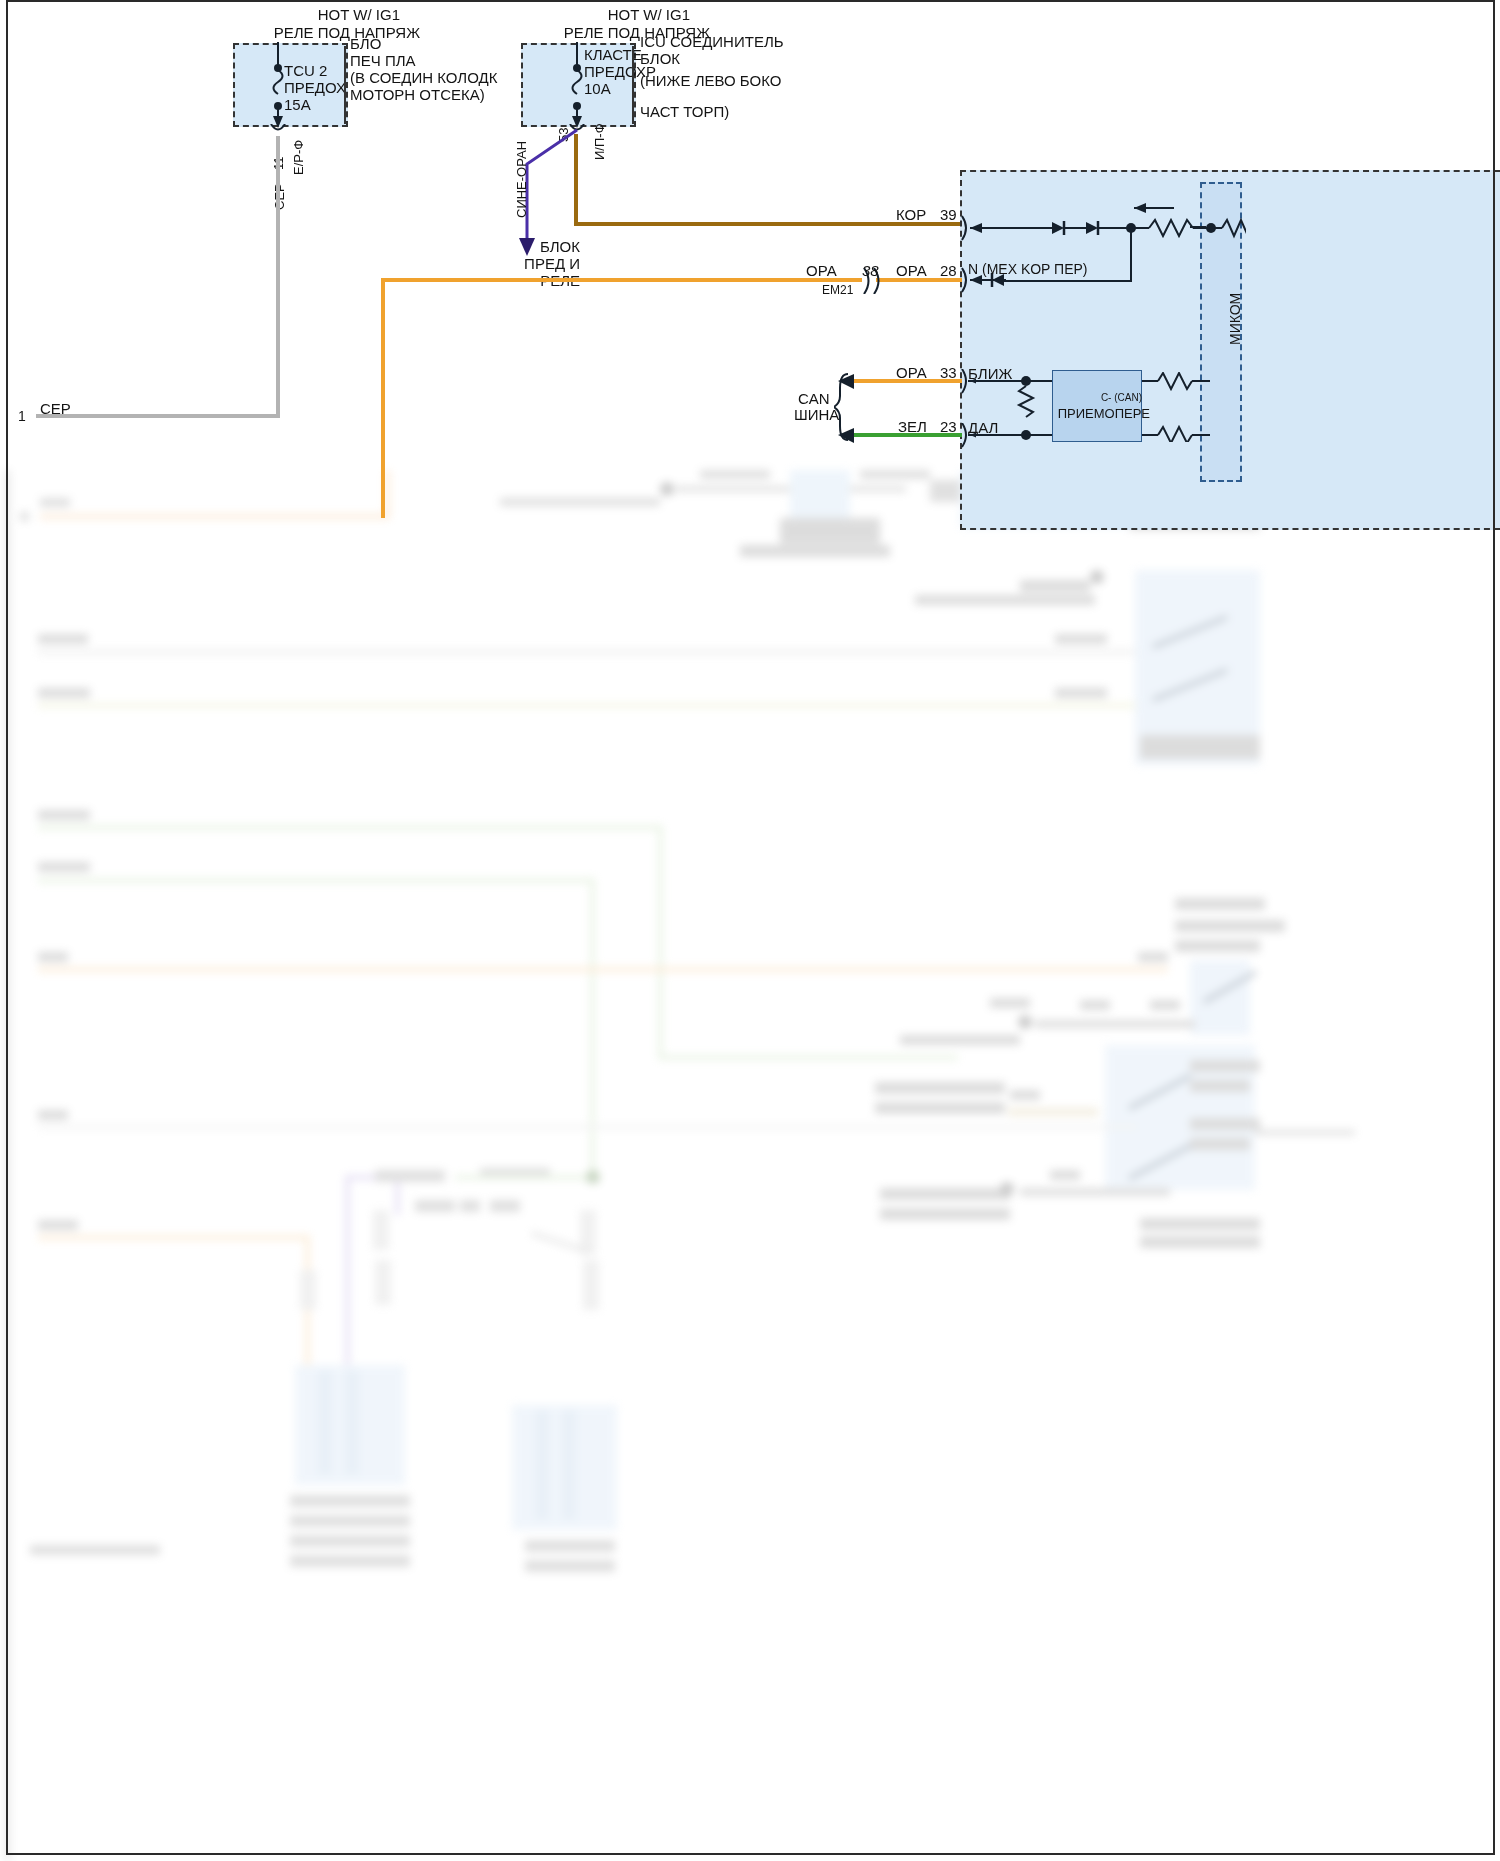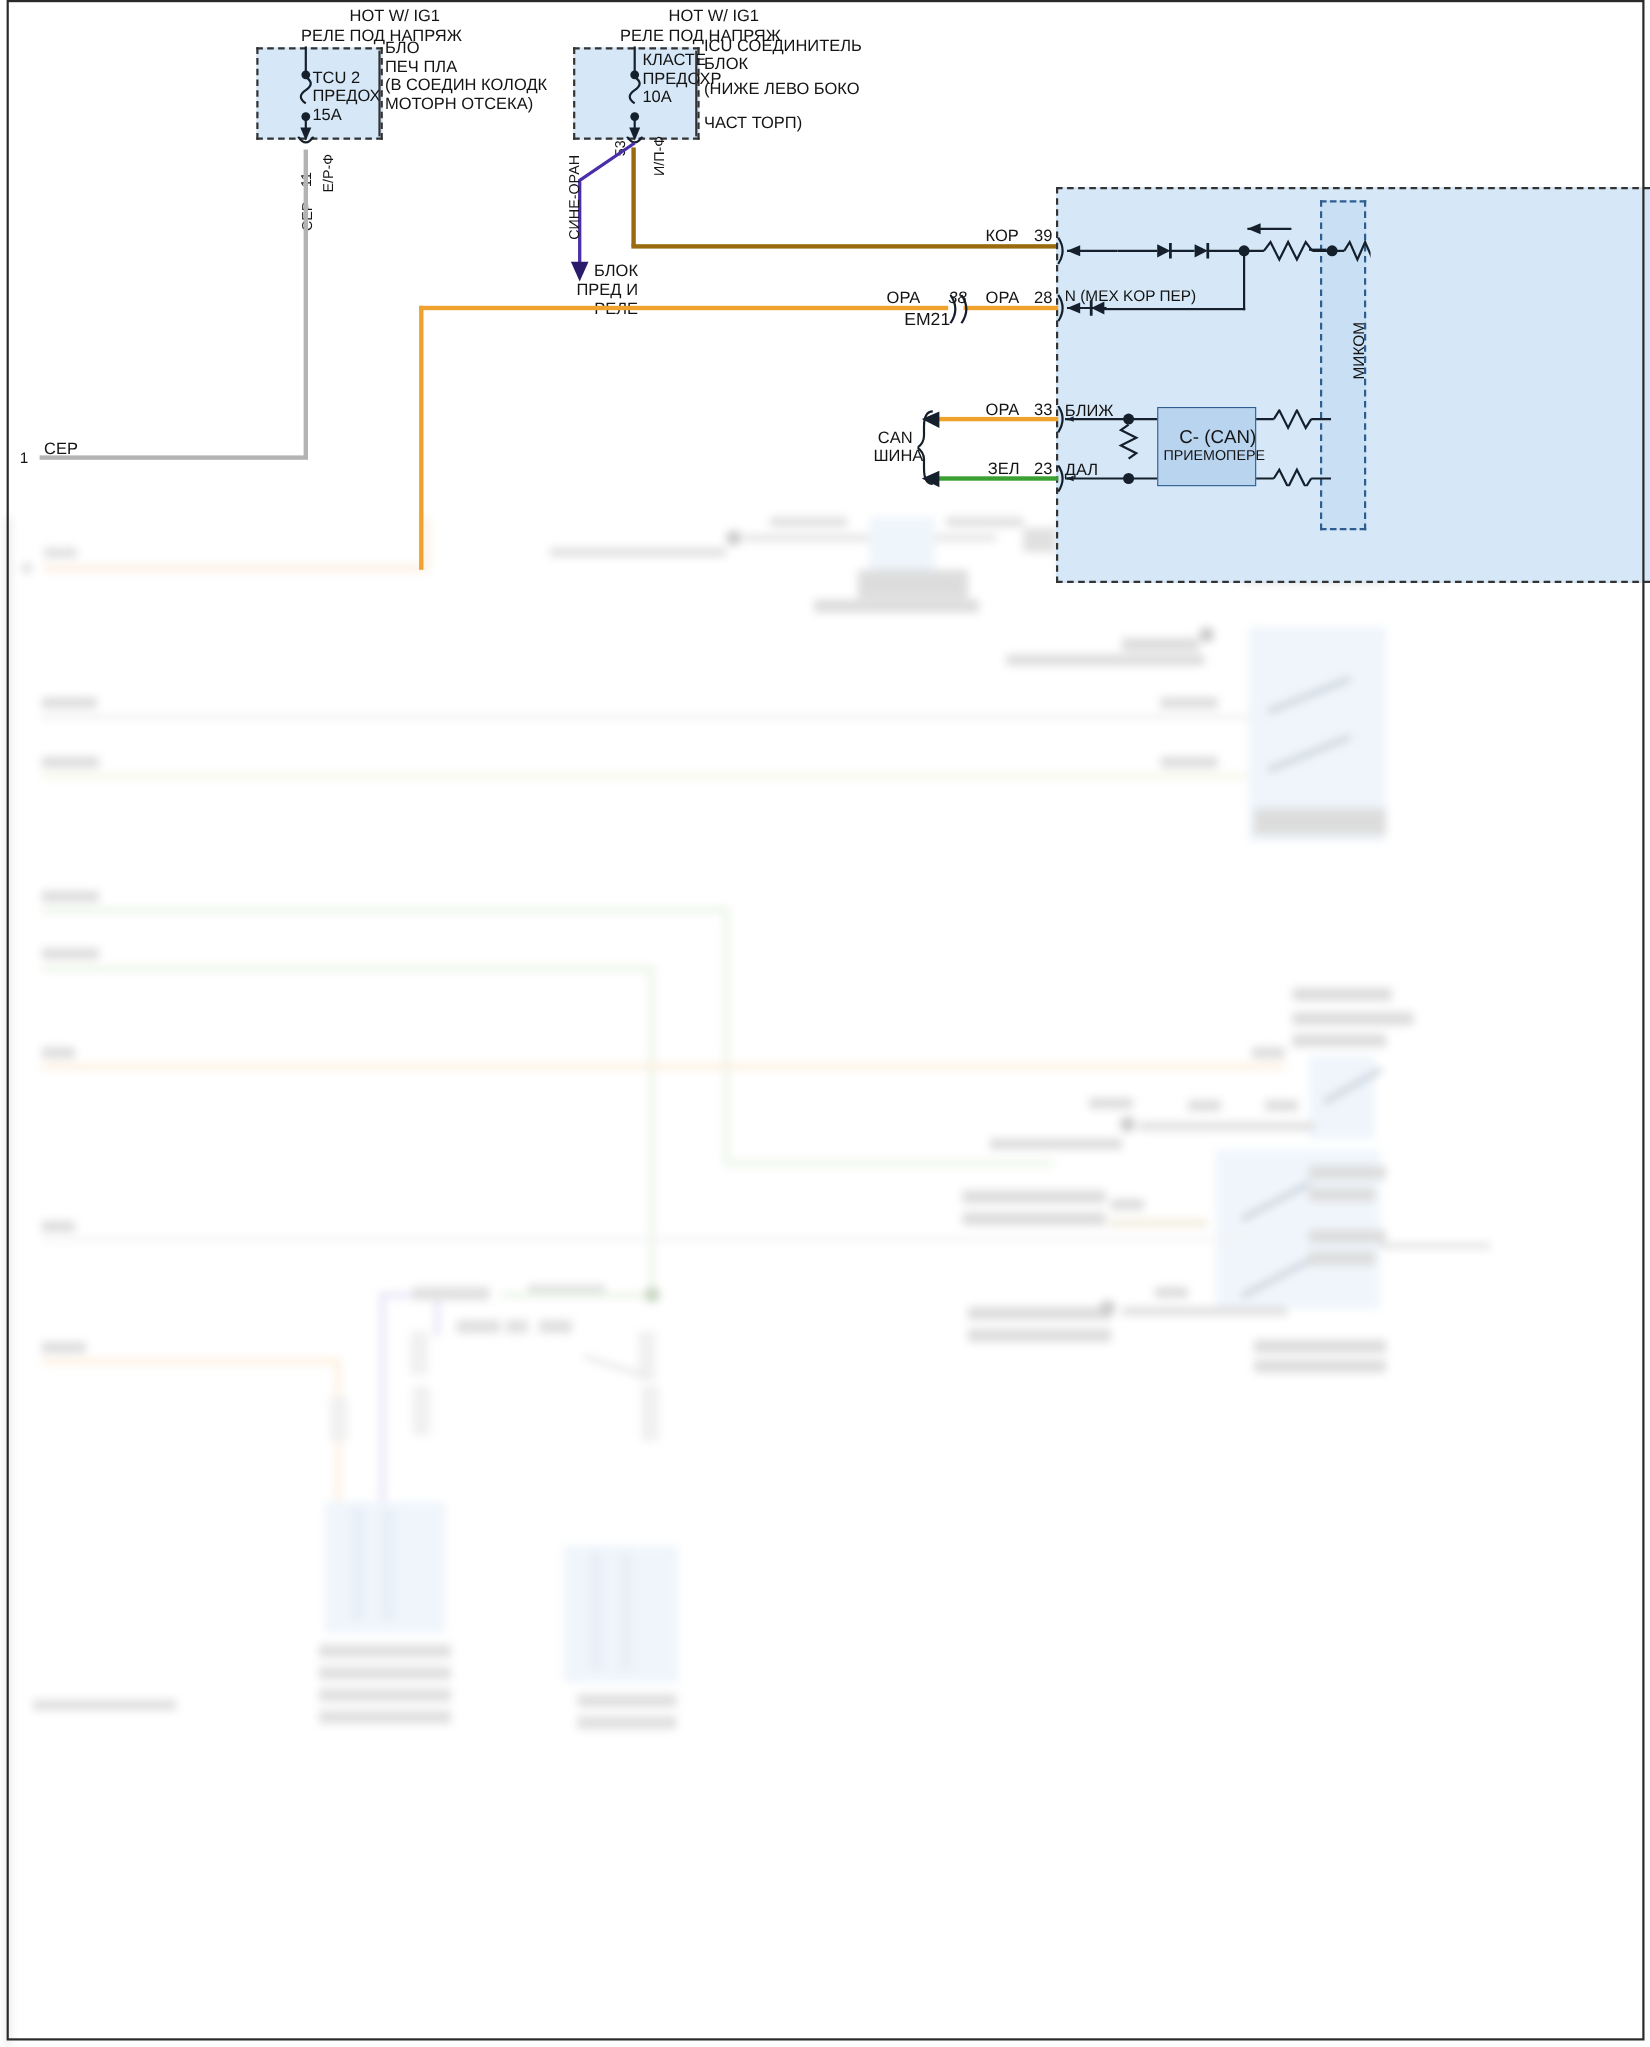--- a/index.html
+++ b/index.html
@@ -296,21 +296,21 @@
   <div class="abs" data-name="wire-orange-vertical-28" style="left:381px;top:278px;width:4px;height:240px;background:#f0a22e;"></div>
   <div class="abs" data-name="wire-orange-horizontal-28" style="left:381px;top:278px;width:481px;height:4px;background:#f0a22e;"></div>
   <div class="abs" data-name="wire-orange-horizontal-28b" style="left:876px;top:278px;width:86px;height:4px;background:#f0a22e;"></div>
 
   <svg class="abs" style="left:856px;top:268px;" width="30" height="26" data-name="splice-em21-symbol">
     <path d="M8 0 q9 13 0 26" stroke="#15202c" stroke-width="2" fill="none"></path>
     <path d="M18 0 q9 13 0 26" stroke="#15202c" stroke-width="2" fill="none"></path>
   </svg>
   <div class="txt" style="left:806px;top:262px;" data-name="splice-wire-color">ОРА</div>
   <div class="txt" style="left:862px;top:262px;font-style:italic;" data-name="splice-pin">38</div>
-  <div class="txt" style="left:822px;top:282px;font-size:16px;" data-name="splice-code">EM21</div>
+  <div class="txt" style="left:822px;top:282px;font-size:12px;" data-name="splice-code">EM21</div>
   <div class="txt" style="left:896px;top:262px;" data-name="pin28-wire-color">ОРА</div>
   <div class="txt" style="left:940px;top:262px;" data-name="pin28-number">28</div>
 
   <svg class="abs" style="left:834px;top:372px;" width="20" height="70" data-name="can-bus-bracket">
     <path d="M14 2 q-8 0 -8 14 l0 8 q0 7 -6 11 q6 4 6 11 l0 8 q0 14 8 14" stroke="#15202c" stroke-width="2" fill="none"></path>
   </svg>
   <div class="txt" style="left:798px;top:390px;" data-name="can-bus-label-line1">CAN</div>
   <div class="txt" style="left:794px;top:406px;" data-name="can-bus-label-line2">ШИНА</div>
 
   <div class="abs" data-name="wire-orange-can-high" style="left:848px;top:379px;width:114px;height:4px;background:#f0a22e;"></div>
@@ -342,21 +342,21 @@
 
   <svg class="abs" style="left:968px;top:372px;" width="140" height="70" data-name="ecu-can-termination">
     <line x1="0" y1="9" x2="90" y2="9" stroke="#15202c" stroke-width="2"></line>
     <line x1="0" y1="63" x2="90" y2="63" stroke="#15202c" stroke-width="2"></line>
     <circle cx="58" cy="9" r="5" fill="#15202c"></circle>
     <circle cx="58" cy="63" r="5" fill="#15202c"></circle>
     <path d="M58 14 l-7 5 l14 7 l-14 7 l14 7 l-7 5" stroke="#15202c" stroke-width="2" fill="none"></path>
   </svg>
 
   <div class="innerbox" data-name="can-transceiver-box" style="left:1052px;top:370px;width:90px;height:72px;"></div>
-  <div class="txt c" style="left:1052px;top:389px;width:90px;font-size:17px;" data-name="can-transceiver-line1">С- (CAN)</div>
+  <div class="txt c" style="left:1052px;top:389px;width:90px;font-size:10px;" data-name="can-transceiver-line1">С- (CAN)</div>
   <div class="txt c" style="left:1044px;top:405px;width:106px;font-size:13px;" data-name="can-transceiver-line2">ПРИЕМОПЕРЕ</div>
 
   <svg class="abs" style="left:1140px;top:372px;" width="110" height="70" data-name="ecu-transceiver-output">
     <line x1="2" y1="9" x2="18" y2="9" stroke="#15202c" stroke-width="2"></line>
     <path d="M18 9 l5 -8 l8 16 l8 -16 l8 16 l5 -8" stroke="#15202c" stroke-width="2" fill="none"></path>
     <line x1="52" y1="9" x2="70" y2="9" stroke="#15202c" stroke-width="2"></line>
     <line x1="2" y1="63" x2="18" y2="63" stroke="#15202c" stroke-width="2"></line>
     <path d="M18 63 l5 -8 l8 16 l8 -16 l8 16 l5 -8" stroke="#15202c" stroke-width="2" fill="none"></path>
     <line x1="52" y1="63" x2="70" y2="63" stroke="#15202c" stroke-width="2"></line>
   </svg>

